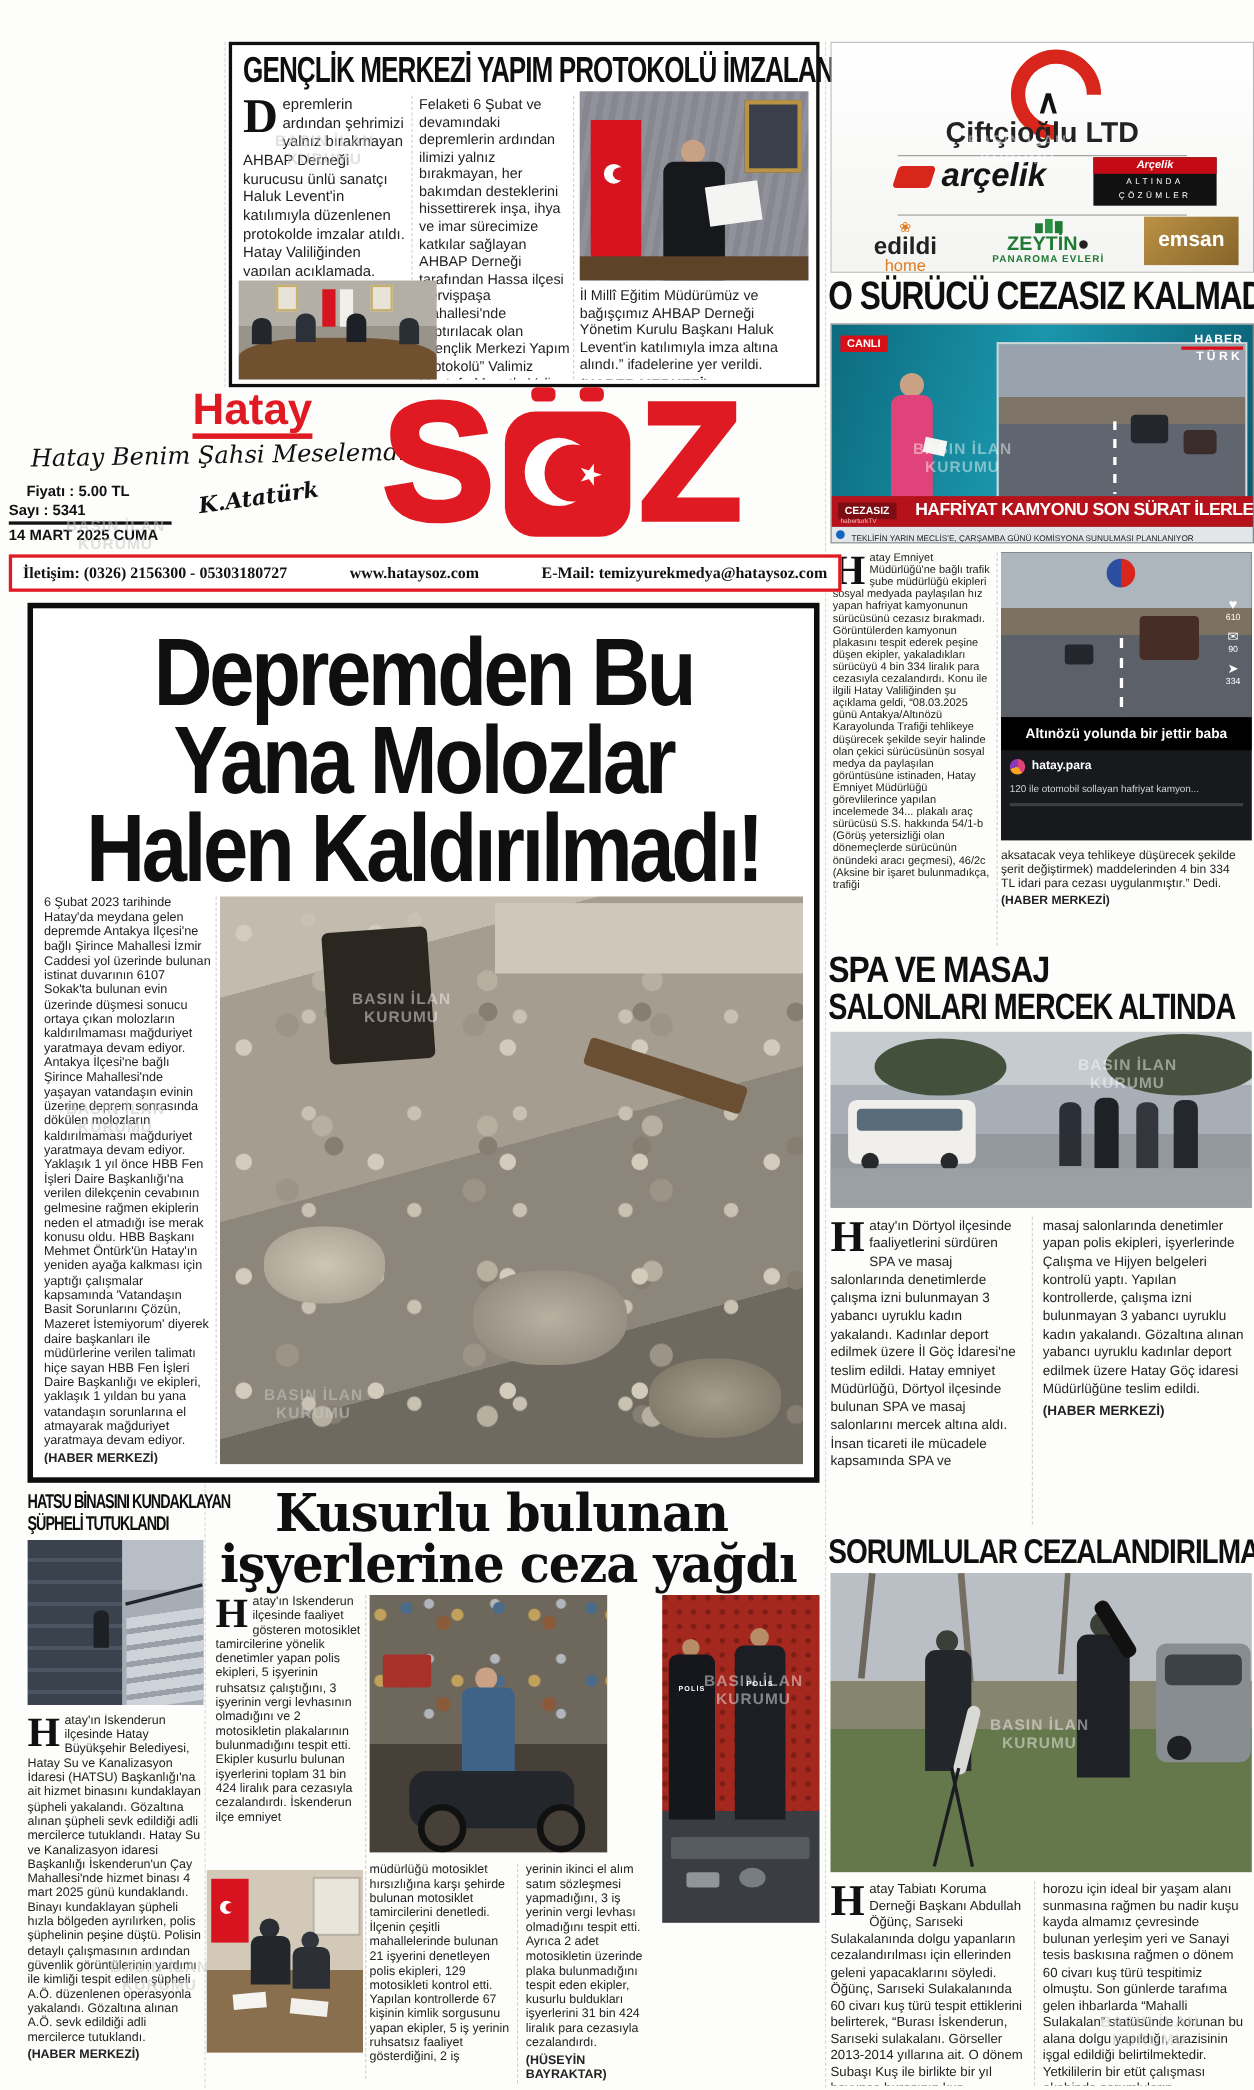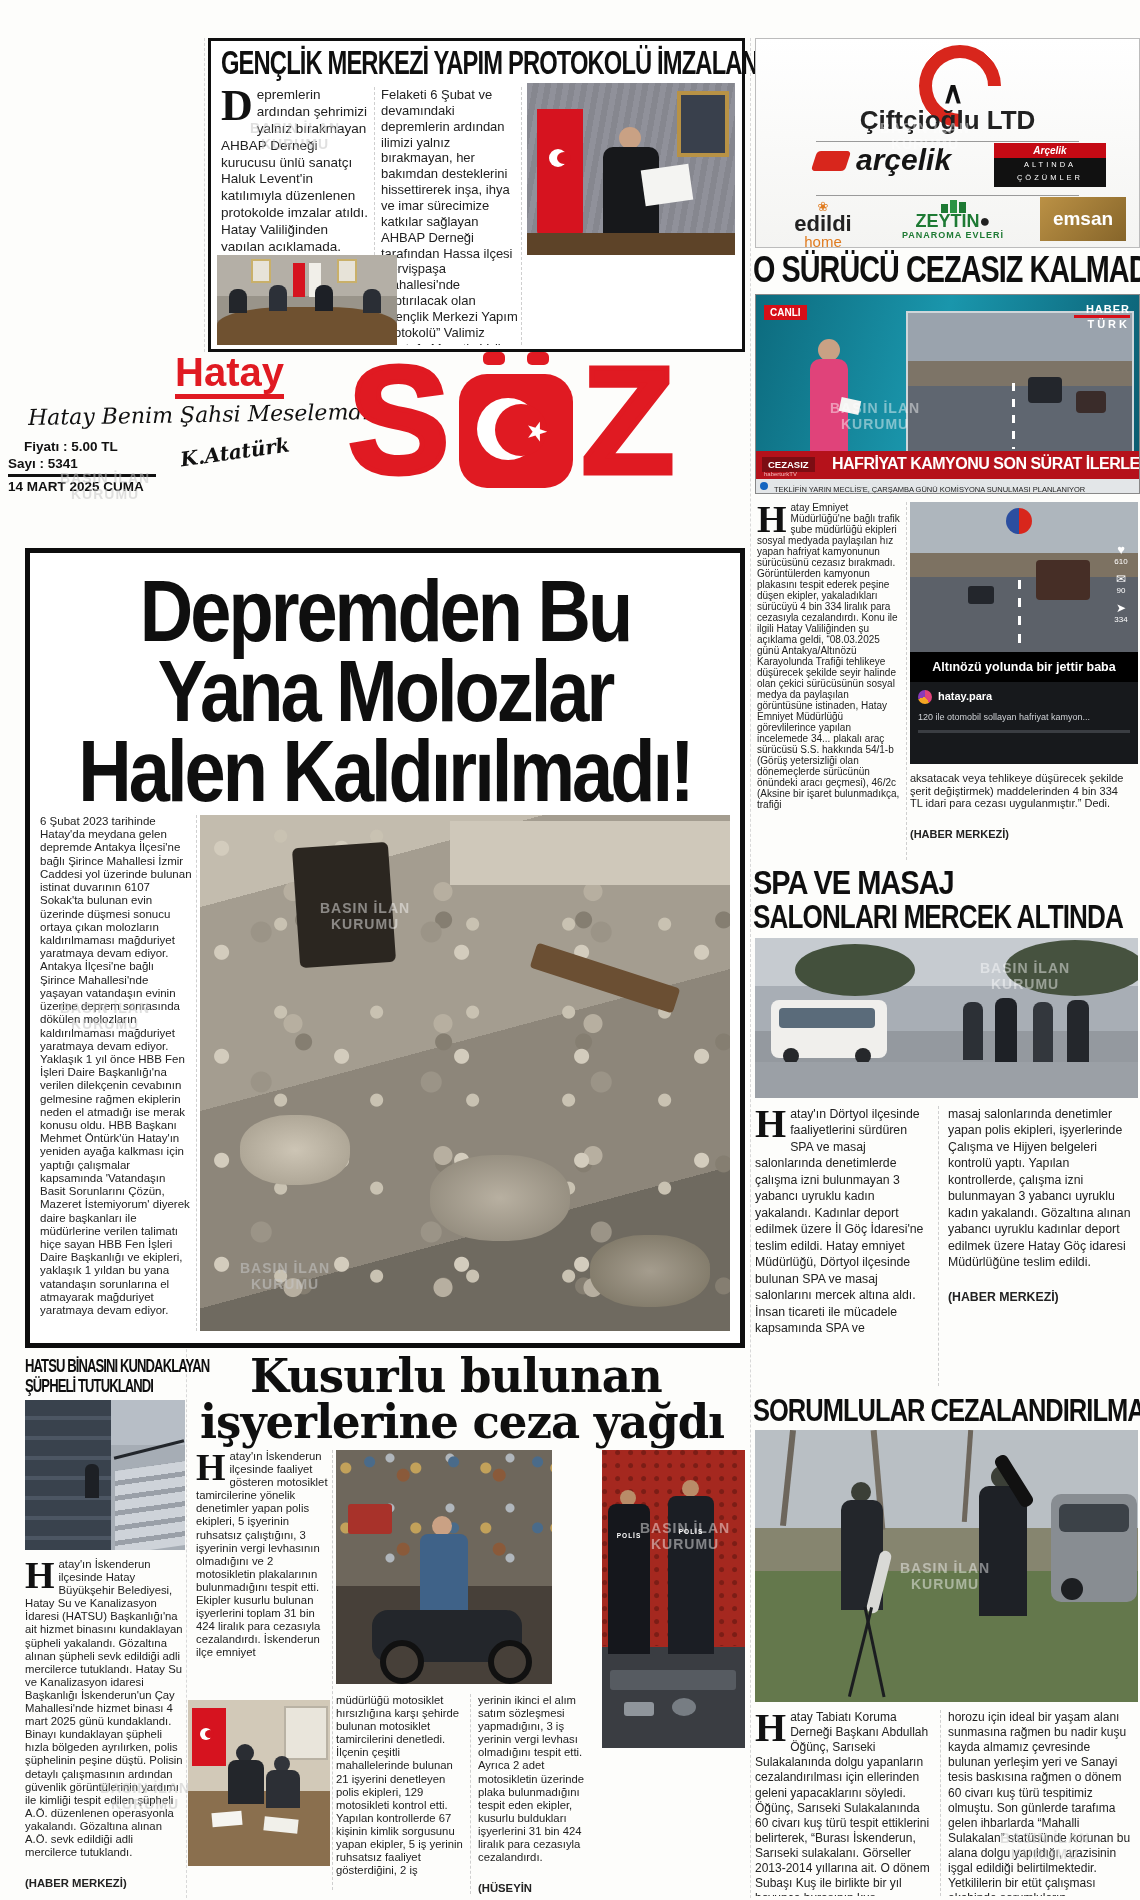--- a/index.html
+++ b/index.html
@@ -13,21 +13,21 @@
   .wm.light{color:#ffffff;opacity:.45;}
   .gridline{position:absolute;z-index:0;border-left:1px dashed #d8d8d8;width:0;}
   .vsep{position:absolute;border-left:1px dashed #cfcfcf;width:0;z-index:1;}
   
   .hl{position:absolute;font-weight:900;color:#0f0f0f;white-space:nowrap;
       transform-origin:top left;letter-spacing:-1px;z-index:1;}
   
   .bt{position:absolute;font-size:12px;line-height:1.18;color:#222;overflow: hidden;z-index:1;text-align:left;}
   .dc{float:left;font-family:"Liberation Serif",serif;font-weight:bold;font-size:44px;
       line-height:34px;padding:2px 4px 0 0;color:#111;}
-  .byl{font-weight:bold;margin-top:18px;}
+  .byl{font-weight:bold;margin-top:3px;}
   .ph{position:absolute;overflow:hidden;z-index:1;background:#9a9a9a;}
   .fig{position:absolute;}
   
   .brandletter{font-weight:900;font-size:152px;line-height:1;color:#e01a22;
                -webkit-text-stroke:5px #e01a22;}
   
   .blackbox{position:absolute;border:3px solid #0f0f0f;background:#fff;z-index:1;}
 </style>
 </head>
 <body>
@@ -50,20 +50,24 @@
 
     <div class="ph" style="left:316px;top:42px;width:208px;height:172px;background:repeating-linear-gradient(100deg,#90919a 0 6px,#86878f 6px 12px)">
       <div class="fig" style="left:150px;top:8px;width:44px;height:58px;border:4px solid #b89245;background:#39404c"></div>
       <div class="fig" style="left:10px;top:26px;width:46px;height:130px;background:#d6131f;border-radius:0 0 8px 8px"></div>
       <div class="fig" style="left:22px;top:66px;width:18px;height:18px;border-radius:50%;background:#fff"></div>
       <div class="fig" style="left:30px;top:69px;width:14px;height:12px;border-radius:50%;background:#d6131f"></div>
       <div class="fig" style="left:92px;top:44px;width:22px;height:22px;border-radius:50%;background:#c9a184"></div>
       <div class="fig" style="left:76px;top:64px;width:56px;height:108px;background:#17181b;border-radius:10px 10px 0 0"></div>
       <div class="fig" style="left:116px;top:84px;width:48px;height:36px;background:#f4f4f2;transform:rotate(-8deg)"></div>
       <div class="fig" style="left:0;top:150px;width:208px;height:22px;background:#5d4328"></div>
+    </div>
+    <div class="bt" style="left:316px;top:220px;width:208px;height:84px;font-size:13px;line-height:1.2">
+      <span>İl Millî Eğitim Müdürümüz ve bağışçımız AHBAP Derneği Yönetim Kurulu Başkanı Haluk Levent'in katılımıyla imza altına alındı.” ifadelerine yer verildi.</span>
+      <div class="byl">(HABER MERKEZİ)</div>
     </div>
 
     <div class="ph" style="left:6px;top:214px;width:180px;height:90px;background:linear-gradient(#b4afa6 0 46%,#99948a 46% 72%,#8c8379 72%)">
       <div class="fig" style="left:34px;top:4px;width:16px;height:20px;border:2px solid #c9b06a;background:#e7e3d8"></div>
       <div class="fig" style="left:120px;top:4px;width:16px;height:20px;border:2px solid #c9b06a;background:#e7e3d8"></div>
       <div class="fig" style="left:76px;top:8px;width:12px;height:34px;background:#d6131f"></div>
       <div class="fig" style="left:92px;top:8px;width:12px;height:34px;background:#f1efe9"></div>
       <div class="fig" style="left:0px;top:52px;width:180px;height:38px;background:#6f5130;border-radius:40% 40% 0 0/18px 18px 0 0"></div>
       <div class="fig" style="left:12px;top:34px;width:18px;height:24px;background:#23262b;border-radius:8px 8px 0 0"></div>
       <div class="fig" style="left:52px;top:30px;width:18px;height:26px;background:#2c3038;border-radius:8px 8px 0 0"></div>
@@ -173,20 +177,25 @@
     <span class="abs" style="position:relative;display:inline-block;width:114px;height:114px;background:#e01a22;border-radius:28px;margin:30px 8px 0 10px">
       <span style="position:absolute;left:24px;top:-22px;width:22px;height:13px;background:#e01a22;border-radius:5px"></span>
       <span style="position:absolute;right:24px;top:-22px;width:22px;height:13px;background:#e01a22;border-radius:5px"></span>
       <span style="position:absolute;left:18px;top:24px;width:62px;height:62px;background:#fff;border-radius:50%"></span>
       <span style="position:absolute;left:36px;top:30px;width:52px;height:52px;background:#e01a22;border-radius:50%"></span>
       <span style="position:absolute;left:66px;top:42px;color:#fff;font-size:26px;transform:rotate(18deg)">★</span>
     </span>
     <span class="brandletter">Z</span>
   </div>
 
+  <div class="abs z1" style="left:8px;top:504px;width:731px;height:28px;border:3px solid #e01a22;background:#fff;display:flex;align-items:center;justify-content:space-between;padding:0 10px;font-family:'Liberation Serif',serif;font-weight:bold;font-size:14.5px;color:#111">
+    <span>İletişim: (0326) 2156300 - 05303180727</span>
+    <span>www.hataysoz.com</span>
+    <span>E-Mail: temizyurekmedya@hataysoz.com</span>
+  </div>
 
   <div class="abs z1" style="left:25px;top:548px;width:710px;height:790px;border:5px solid #0d0d0d;background:#fff">
     <div class="hl" style="left:50%;top:8px;font-size:74px;letter-spacing:-3px;transform:translateX(-50%) scale(1,1.18);transform-origin:top center">Depremden Bu</div>
     <div class="hl" style="left:50%;top:88px;font-size:74px;letter-spacing:-3px;transform:translateX(-50%) scale(1,1.18);transform-origin:top center">Yana Molozlar</div>
     <div class="hl" style="left:50%;top:168px;font-size:74px;letter-spacing:-3px;transform:translateX(-50%) scale(1,1.18);transform-origin:top center">Halen Kaldırılmadı!</div>
     <div class="bt" style="left:10px;top:262px;width:152px;height:516px;font-size:11.5px;line-height:1.15">
       <span>6 Şubat 2023 tarihinde Hatay'da meydana gelen depremde Antakya İlçesi'ne bağlı Şirince Mahallesi İzmir Caddesi yol üzerinde bulunan istinat duvarının 6107 Sokak'ta bulunan evin üzerinde düşmesi sonucu ortaya çıkan molozların kaldırılmaması mağduriyet yaratmaya devam ediyor. Antakya İlçesi'ne bağlı Şirince Mahallesi'nde yaşayan vatandaşın evinin üzerine deprem sonrasında dökülen molozların kaldırılmaması mağduriyet yaratmaya devam ediyor. Yaklaşık 1 yıl önce HBB Fen İşleri Daire Başkanlığı'na verilen dilekçenin cevabının gelmesine rağmen ekiplerin neden el atmadığı ise merak konusu oldu. HBB Başkanı Mehmet Öntürk'ün Hatay'ın yeniden ayağa kalkması için yaptığı çalışmalar kapsamında 'Vatandaşın Basit Sorunlarını Çözün, Mazeret İstemiyorum' diyerek daire başkanları ile müdürlerine verilen talimatı hiçe sayan HBB Fen İşleri Daire Başkanlığı ve ekipleri, yaklaşık 1 yıldan bu yana vatandaşın sorunlarına el atmayarak mağduriyet yaratmaya devam ediyor.</span>
       <div class="byl">(HABER MERKEZİ)</div>
     </div>
     <div class="vsep" style="left:166px;top:262px;height:516px"></div>

